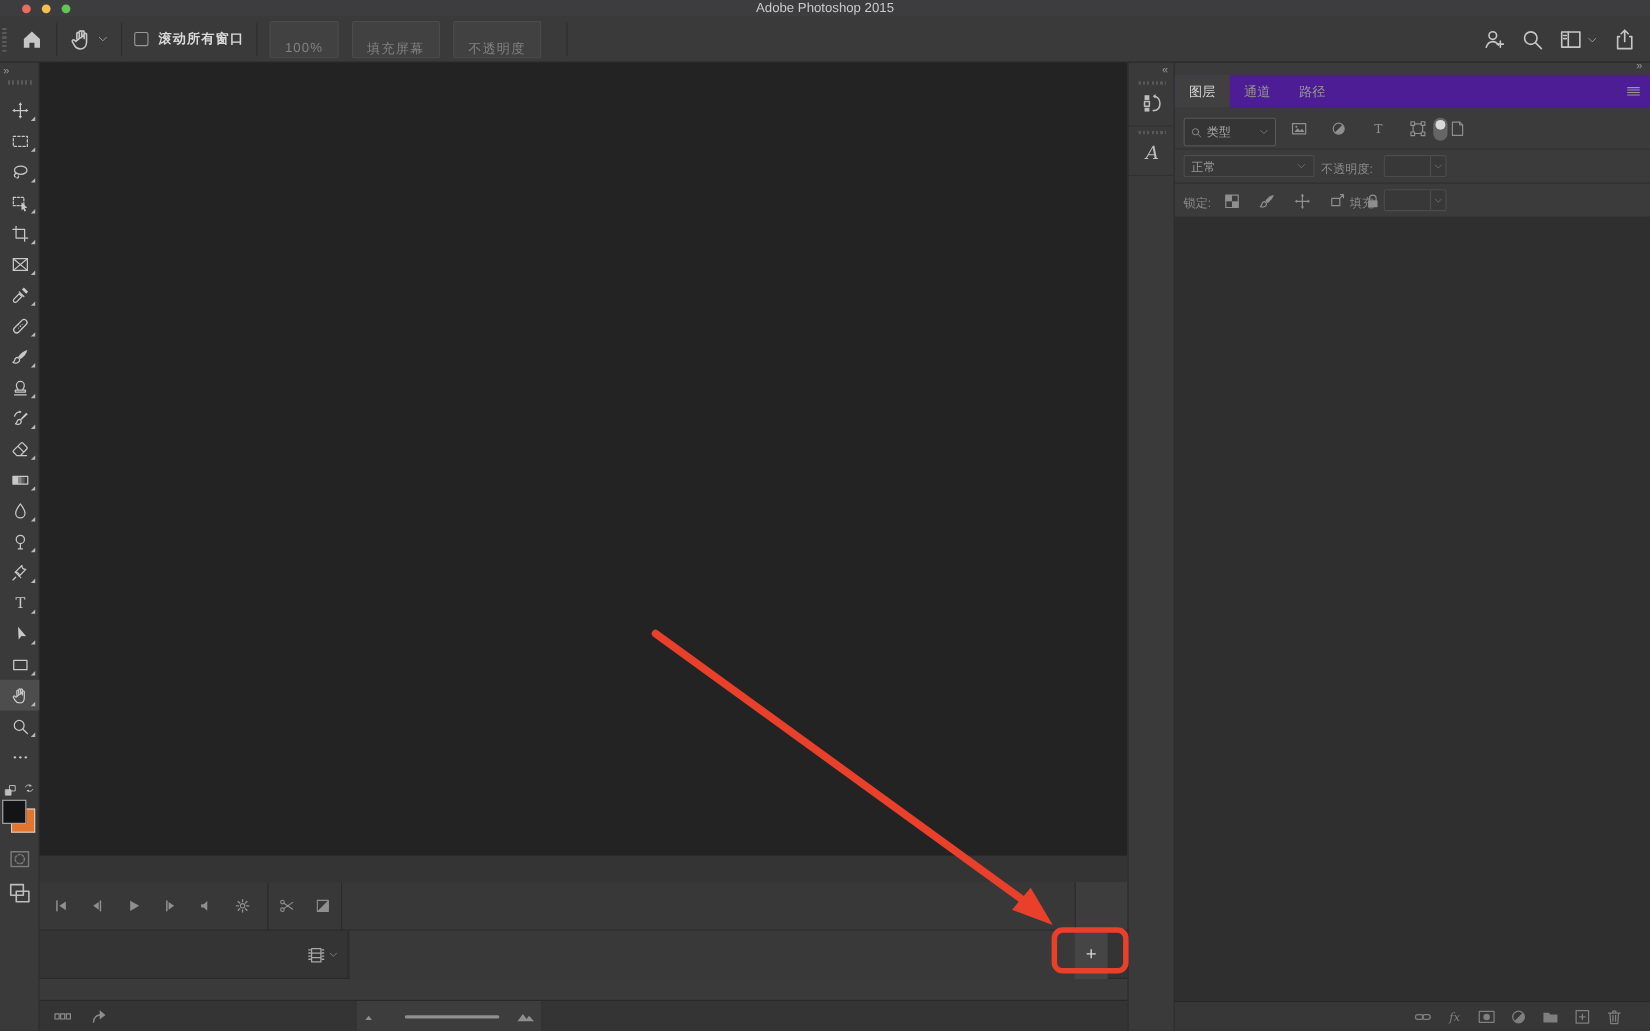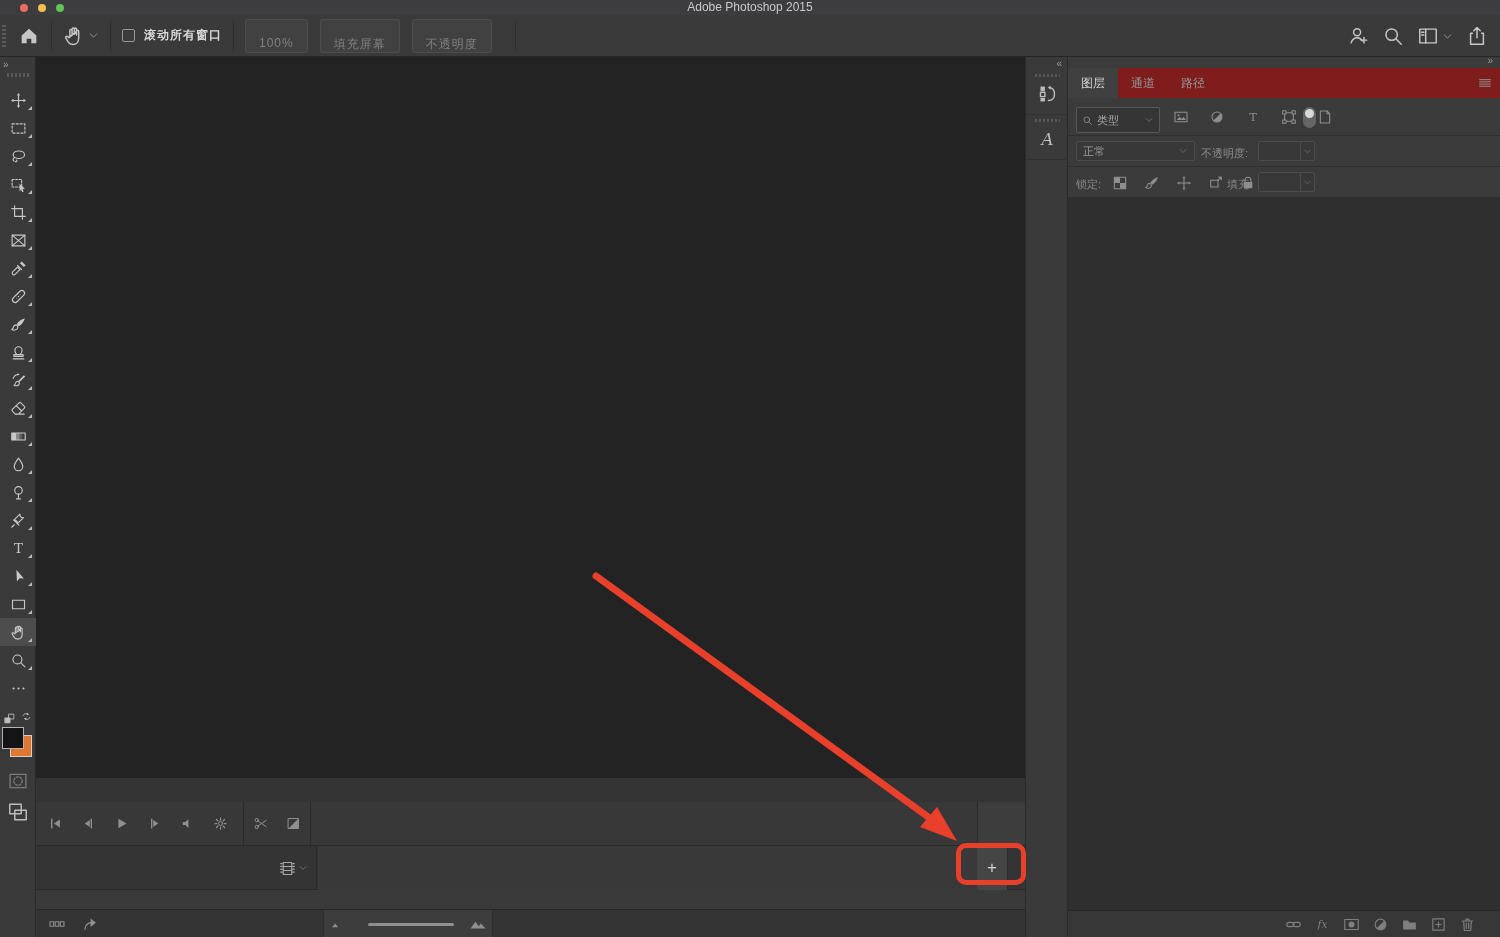--- a/index.html
+++ b/index.html
@@ -72,21 +72,21 @@
   
   #collapsed { position:absolute; left:1025px; top:57px; width:43px; height:880px; background:#3a3a3a; border-left:1px solid #2a2a2a; border-right:1px solid #2a2a2a; }
   #collapsed .dblchev { position:absolute; right:6px; top:1px; }
   .cp-cell { position:absolute; left:0; width:43px; height:45px; border-bottom:1px solid #313131; }
   .cp-grip { position:absolute; left:9px; top:4px; width:25px; height:3px; background:repeating-linear-gradient(90deg,#585858 0 2px,transparent 2px 4px); }
   .cp-icon { position:absolute; left:11px; top:12px; width:21px; height:24px; color:#bdbdbd; }
 
   
   #rightpanel { position:absolute; left:1068px; top:57px; width:432px; height:880px; background:#3b3b3b; }
   #rightpanel .dblchev { position:absolute; right:8px; top:-2px; }
-  .rp-tabbar { position:absolute; left:0; top:11px; width:432px; height:30px; background:#7f1d1d; display:flex; }
+  .rp-tabbar { position:absolute; left:0; top:11px; width:432px; height:30px; background:#4c1d95; display:flex; }
   .rp-tab { height:30px; line-height:30px; padding:0 13px; font-size:12px; color:#969696; }
   .rp-tab.active { background:#404040; color:#d4d4d4; }
   .rp-menu { position:absolute; right:7px; top:18px; width:16px; height:16px; color:#9a9a9a; }
   .rp-row { position:absolute; left:0; width:432px; border-bottom:1px solid #2f2f2f; background:#3b3b3b; }
   .row-filter { top:41px; height:38px; }
   .kind-box { position:absolute; left:8px; top:9px; width:84px; height:21px; background:#353535; border:1px solid #585858; border-radius:2px; display:flex; align-items:center; padding:12px 5px; gap:4px; }
   .kind-box .mag { width:11px; height:11px; color:#9a9a9a; }
   .kind-box .lbl { font-size:11px; color:#a6a6a6; flex:1; }
   .kind-box .chev { width:10px; height:10px; color:#8a8a8a; }
   .filter-icons { position:absolute; left:100px; top:0; height:38px; display:flex; align-items:center; gap:10px; }

